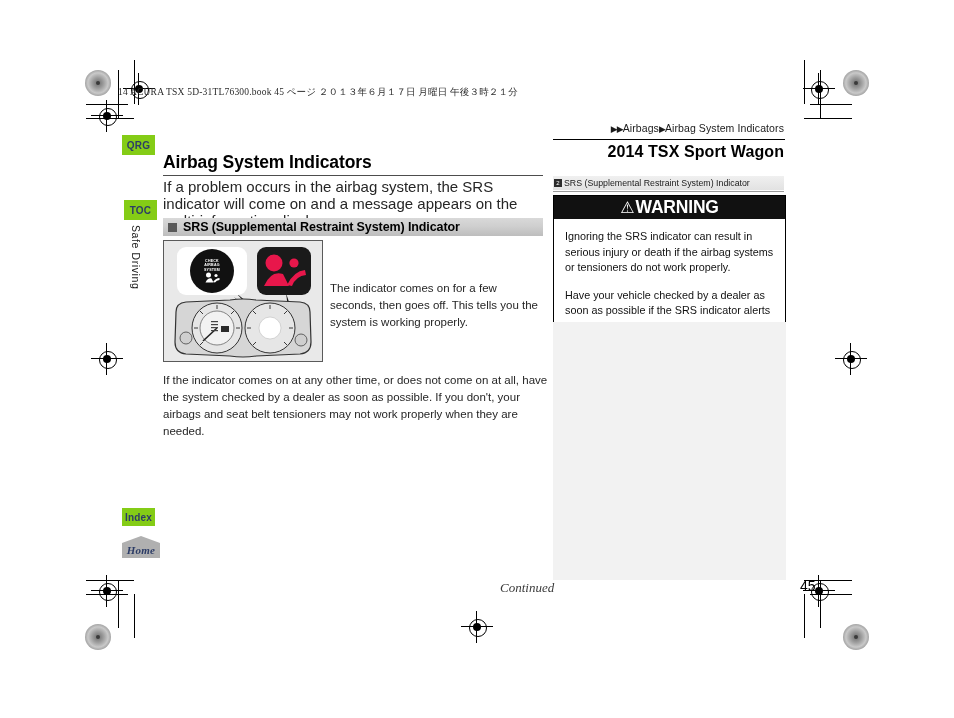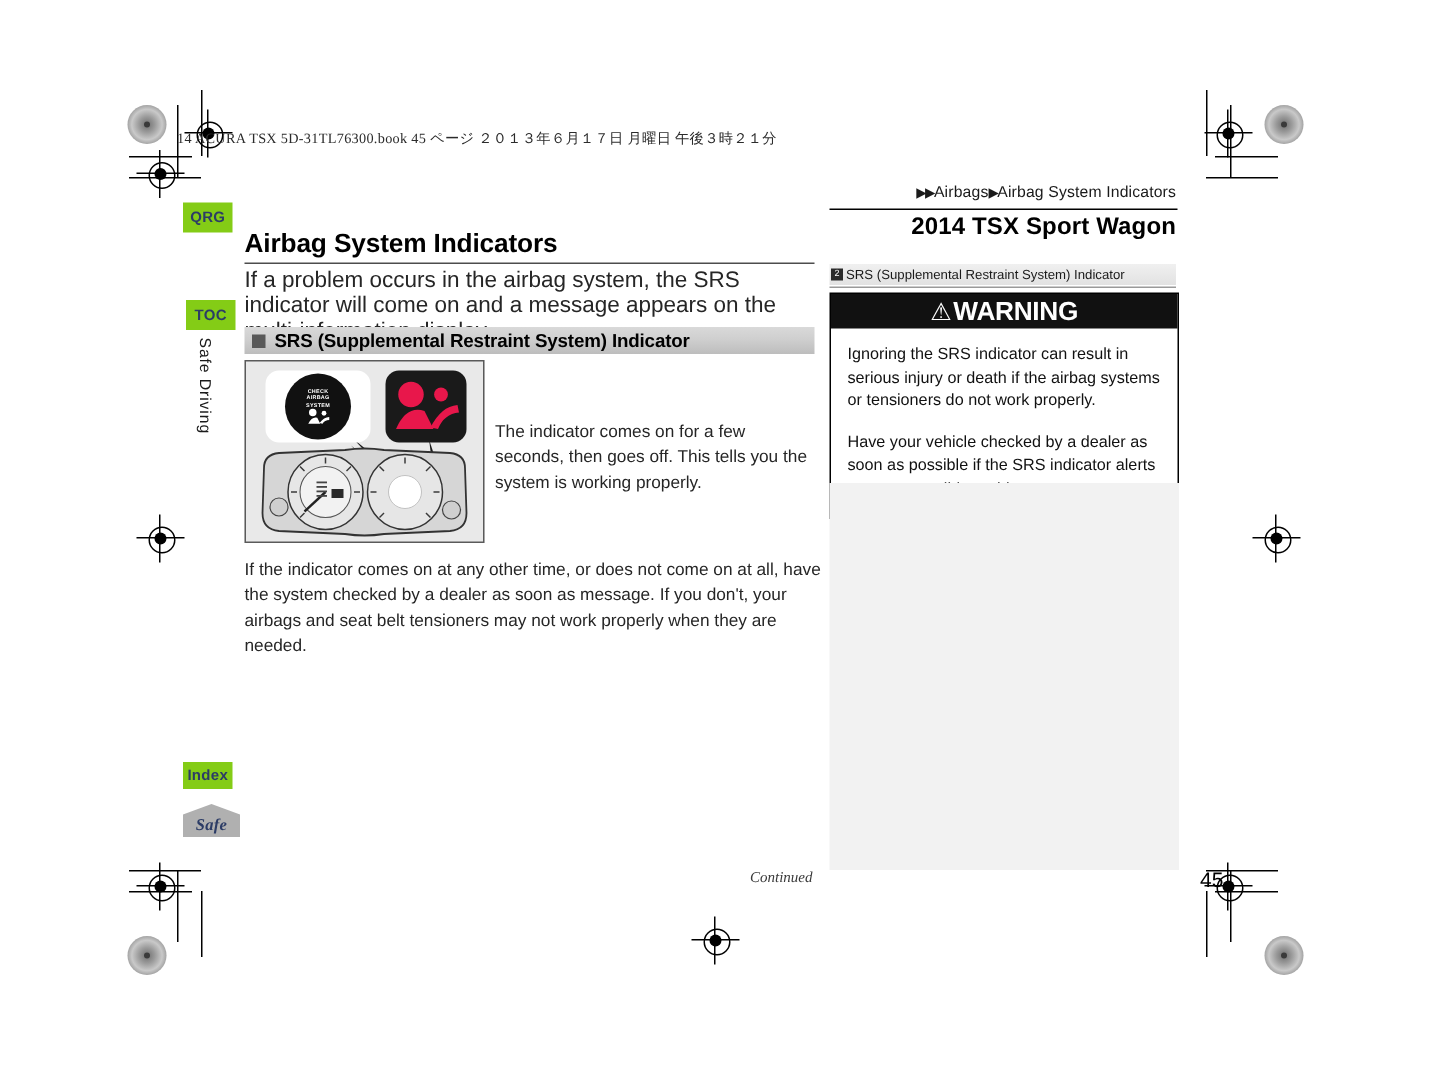--- a/index.html
+++ b/index.html
@@ -103,21 +103,21 @@
   .warnbar{background:#111;color:#fff;height:23px;display:flex;align-items:center;
     justify-content:center;gap:1px;}
   .warnbar .w{font-size:17.5px;font-weight:bold;letter-spacing:-.2px;}
   .warnbody{padding:10px 11px 11px 11px;}
   .warnbody p{margin:0;font-size:10.8px;color:#111;line-height:15.5px;}
   .warnbody p + p{margin-top:12px;}
 
   .side-panel{position:absolute;left:553px;top:322px;width:233px;height:258px;background:#f2f2f2;}
 
   
-  .continued{position:absolute;left:500px;top:580px;font-size:10px;font-style:italic;color:#3a3a3a;
+  .continued{position:absolute;left:500px;top:580px;font-size:13px;font-style:italic;color:#3a3a3a;
     font-family:"Liberation Serif",serif;}
   .pageno{position:absolute;left:800px;top:578px;font-size:14px;color:#000;}
 </style>
 </head>
 <body>
 
 <div class="page">
 
   <div class="reg-dot" style="left:85px;top:70px;"></div>
   <div class="reg-dot" style="left:85px;top:624px;"></div>
@@ -202,21 +202,21 @@
       <span>QRG</span>
     </div>
   <div class="tab tab-toc">
       <span>TOC</span>
     </div>
   <div class="vert-label">Safe Driving</div>
   <div class="tab tab-index">
       <span>Index</span>
     </div>
   <div class="tab tab-home">
-      <span>Safe</span>
+      <span>Home</span>
     </div>
 
   <div class="h1">Airbag System Indicators</div>
   <div class="h1-rule"></div>
   <div class="intro">If a problem occurs in the airbag system, the SRS indicator will come on and a message appears on the multi-information display.</div>
 
   <div class="h2">
     <span class="sq"></span>
     <span class="t">SRS (Supplemental Restraint System) Indicator</span>
   </div>
@@ -279,21 +279,21 @@
       <svg width="46" height="36" viewBox="0 0 46 36" style="margin:6px 0 0 4px;">
         <circle cx="13" cy="10" r="8.5" fill="#E8174B"></circle>
         <path d="M3 33 Q10 17 22 21 L28 33 Z" fill="#E8174B"></path>
         <circle cx="33" cy="10" r="4.6" fill="#E8174B"></circle>
         <path d="M26 32 Q33 18 44 17 L45 22 Q35 23 31 33 Z" fill="#E8174B"></path>
       </svg>
     </div>
   </div>
 
   <div class="sub-p">The indicator comes on for a few seconds, then goes off. This tells you the system is working properly.</div>
-  <div class="body-p">If the indicator comes on at any other time, or does not come on at all, have the system checked by a dealer as soon as message. If you don't, your airbags and seat belt tensioners may not work properly when they are needed.</div>
+  <div class="body-p">If the indicator comes on at any other time, or does not come on at all, have the system checked by a dealer as soon as possible. If you don't, your airbags and seat belt tensioners may not work properly when they are needed.</div>
 
   <div class="side-head">
     <span class="marker">2</span>
     <span class="t">SRS (Supplemental Restraint System) Indicator</span>
   </div>
   <div class="side-rule"></div>
 
   <div class="warnbox">
     <div class="warnbar">
       <span style="font-size:16px;">⚠</span>

